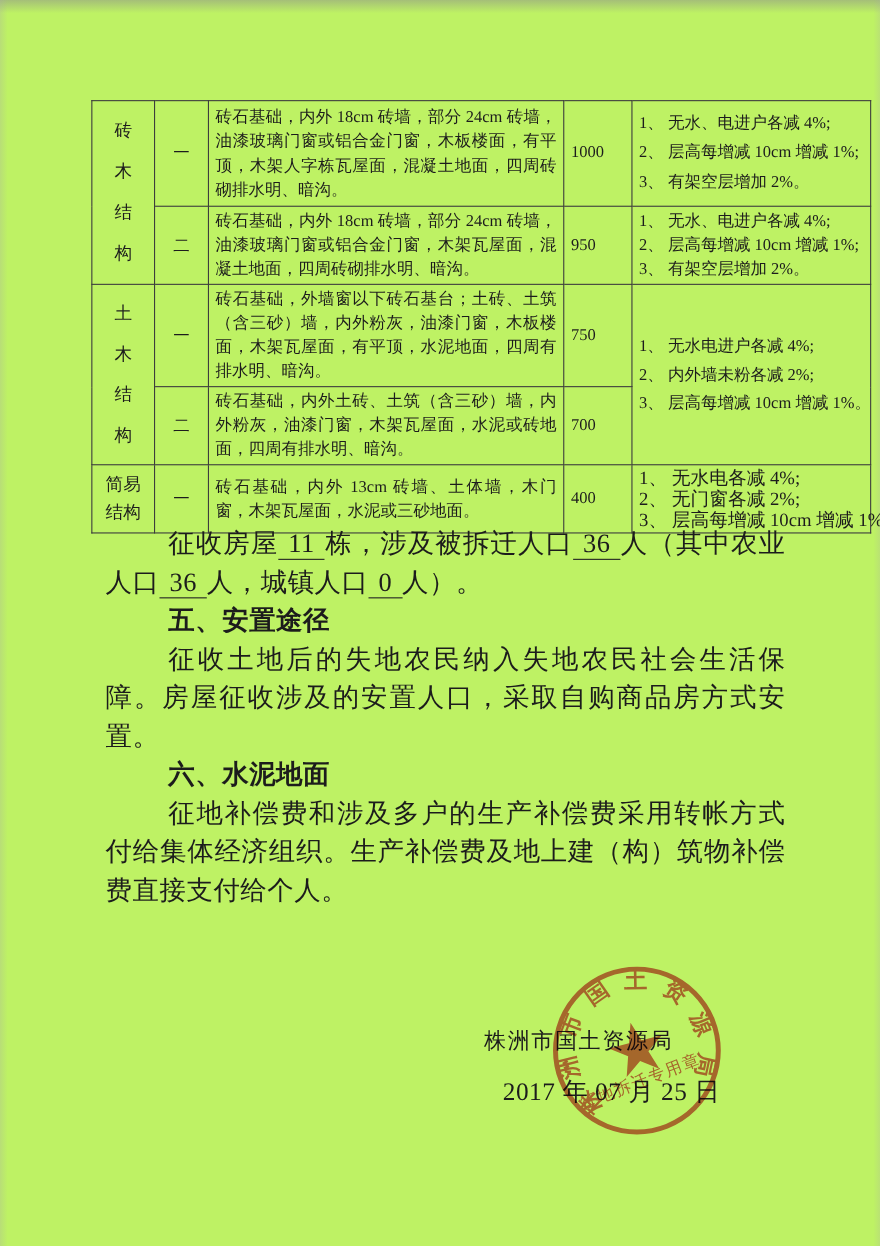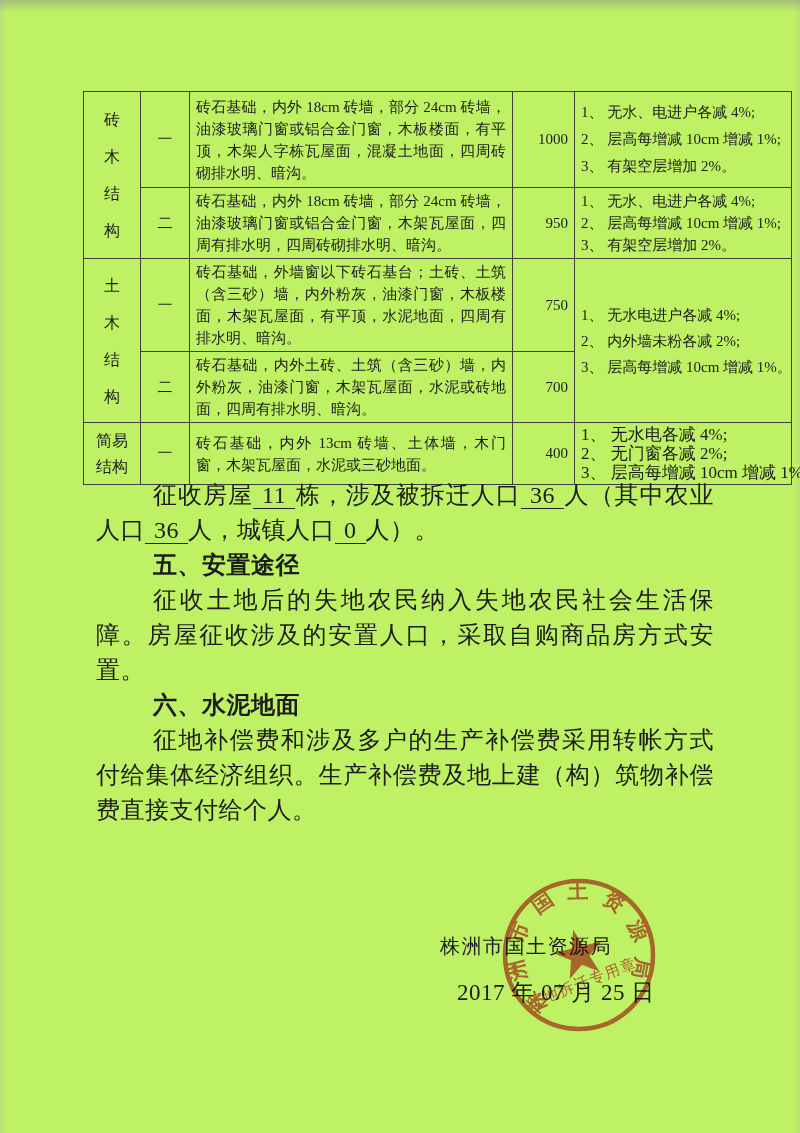--- a/index.html
+++ b/index.html
@@ -27,21 +27,21 @@
   }
   table.comp td{
     border:1px solid #3d3d3d;
     vertical-align:middle;
     font-size:15px;
     padding:2px 6px;
   }
   td.cat{width:44px;padding:0;}
   td.grade{width:36px;text-align:center;font-size:16px;padding:0;}
   td.desc{width:310px;text-align:justify;line-height:22px;padding:3px 8px;}
-  td.val{width:49px;text-align:right;font-size:17px;padding:0;}
+  td.val{width:49px;text-align:left;font-size:17px;padding:0;}
   td.notes{width:204px;font-size:14px;padding:2px 3px 2px 8px;}
   .cat-inner{width:18px;margin:0 auto;word-break:break-all;
     text-align:center;font-size:16px;line-height:37px;}
   .cat-inner.two-col{width:36px;line-height:26px;}
   .note-line{white-space:nowrap;}
   .lh-loose .note-line{line-height:27px;}
   .lh-norm  .note-line{line-height:22px;}
   .lh-mid   .note-line{line-height:26px;}
   .lh-tight .note-line{line-height:19px;font-size:17px;}
 
@@ -81,21 +81,21 @@
       <td class="desc">砖石基础，内外 18cm 砖墙，部分 24cm 砖墙，油漆玻璃门窗或铝合金门窗，木板楼面，有平顶，木架人字栋瓦屋面，混凝土地面，四周砖砌排水明、暗沟。</td>
       <td class="val">1000</td>
       <td class="notes lh-loose">
         <div class="note-line">1、 无水、电进户各减 4%;</div>
         <div class="note-line">2、 层高每增减 10cm 增减 1%;</div>
         <div class="note-line">3、 有架空层增加 2%。</div>
       </td>
     </tr>
     <tr style="height:69px;">
       <td class="grade">二</td>
-      <td class="desc">砖石基础，内外 18cm 砖墙，部分 24cm 砖墙，油漆玻璃门窗或铝合金门窗，木架瓦屋面，四周有排水明，四周砖砌排水明、暗沟。</td>
+      <td class="desc">砖石基础，内外 18cm 砖墙，部分 24cm 砖墙，油漆玻璃门窗或铝合金门窗，木架瓦屋面，混凝土地面，四周砖砌排水明、暗沟。</td>
       <td class="val">950</td>
       <td class="notes lh-norm">
         <div class="note-line">1、 无水、电进户各减 4%;</div>
         <div class="note-line">2、 层高每增减 10cm 增减 1%;</div>
         <div class="note-line">3、 有架空层增加 2%。</div>
       </td>
     </tr>
     <tr style="height:88px;">
       <td class="cat" rowspan="2">
         <div class="cat-inner">土木结构</div>

